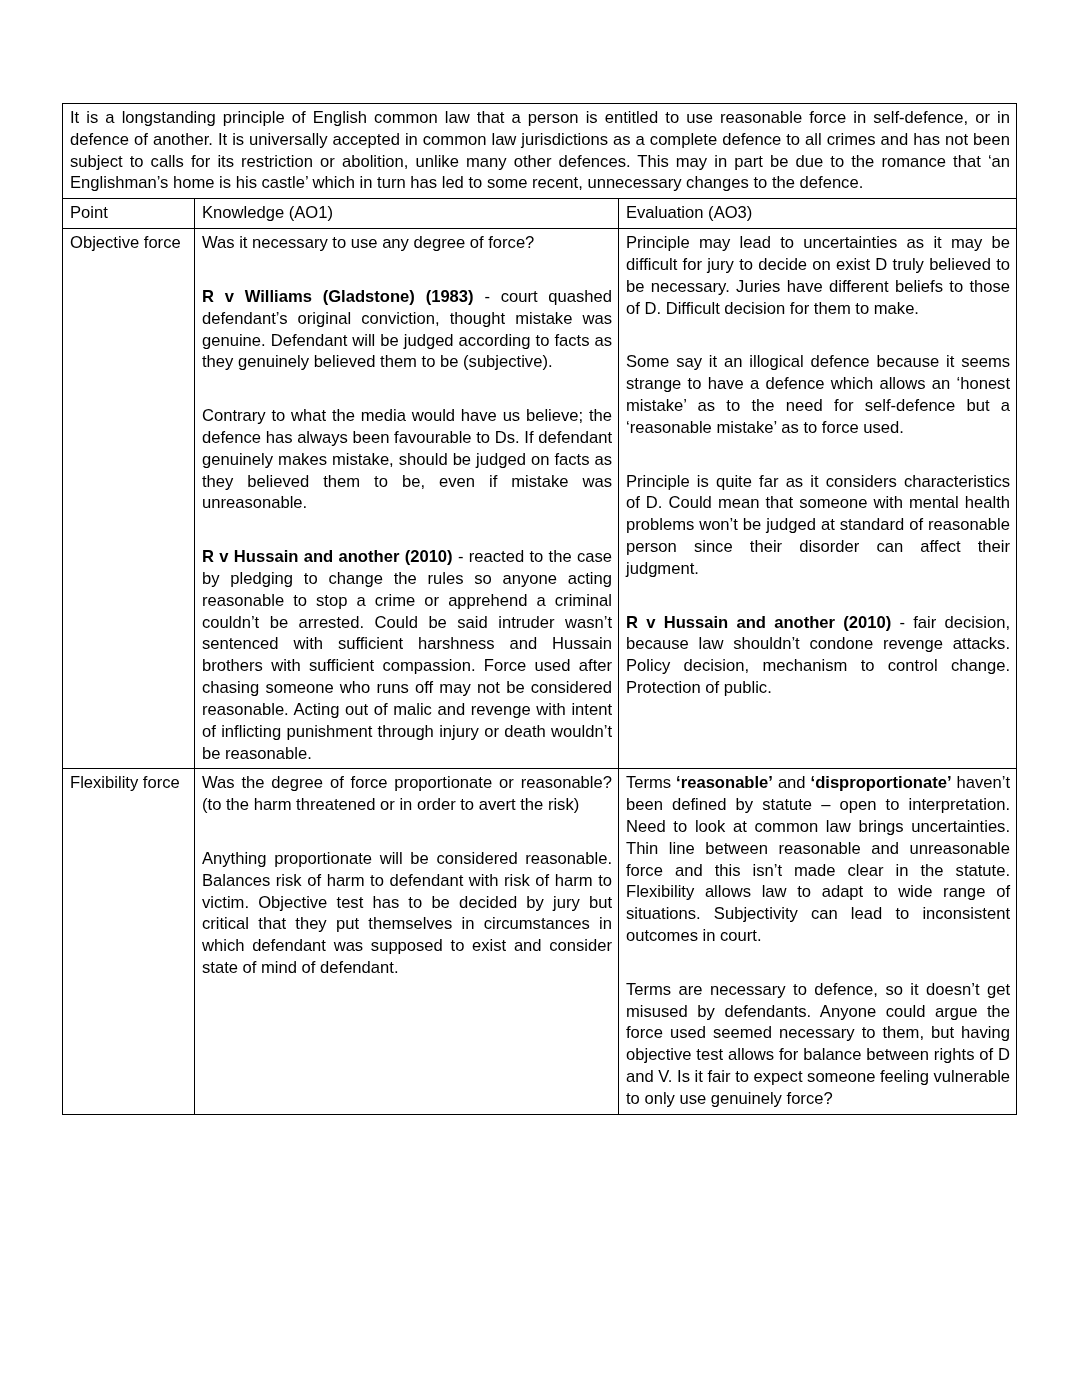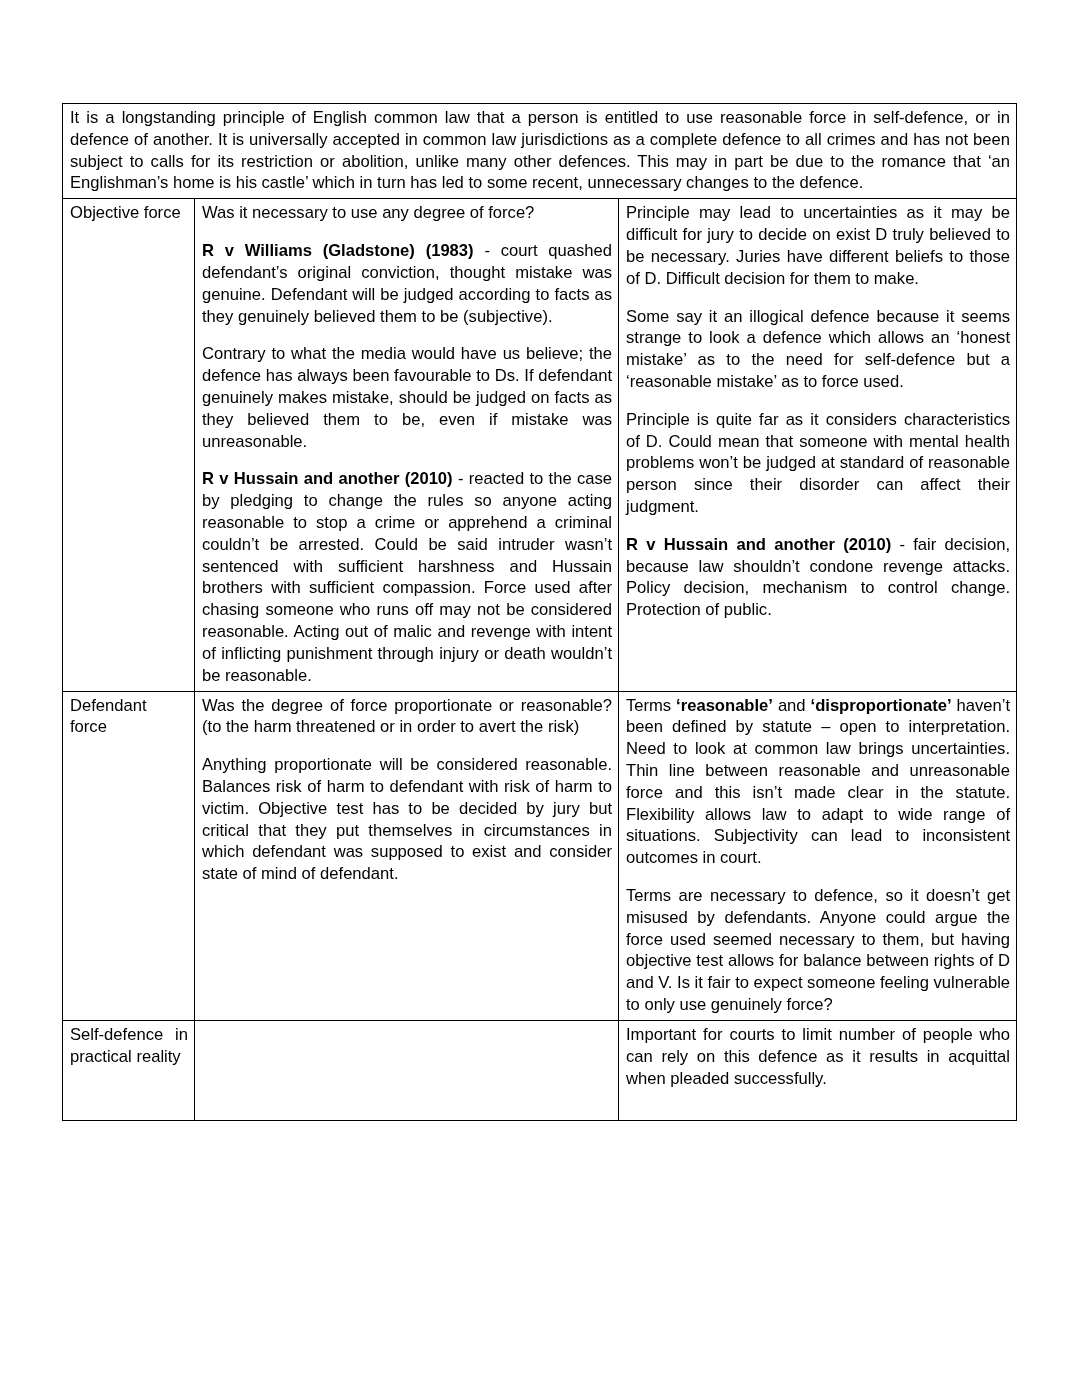--- a/index.html
+++ b/index.html
@@ -63,21 +63,21 @@
   p.para {
     margin: 0;
     text-align: justify;
     text-justify: inter-word;
   }
   p.para.last-left {
     text-align: left;
   }
   
   p.para + p.para {
-    margin-top: 16px;
+    margin-top: 32px;
   }
 
   td.point-cell p.para {
     text-align: justify;
   }
 
   .b { font-weight: bold; }
 </style>
 </head>
 <body>
@@ -91,61 +91,61 @@
       <col class="c-evaluation">
     </colgroup>
     <tbody>
 
       <tr>
         <td class="intro-cell" colspan="3">
           <p class="para">It is a longstanding principle of English common law that a person is entitled to use reasonable force in self-defence, or in defence of another. It is universally accepted in common law jurisdictions as a complete defence to all crimes and has not been subject to calls for its restriction or abolition, unlike many other defences. This may in part be due to the romance that ‘an Englishman’s home is his castle’ which in turn has led to some recent, unnecessary changes to the defence.</p>
         </td>
       </tr>
 
+      <tr>
+        <td class="header-cell">
+          <p class="para last-left">Point</p>
+        </td>
+        <td class="header-cell">
+          <p class="para last-left">Knowledge (AO1)</p>
+        </td>
+        <td class="header-cell">
+          <p class="para last-left">Evaluation (AO3)</p>
+        </td>
+      </tr>
 
       <tr>
         <td class="point-cell">
           <p class="para">Objective force</p>
         </td>
         <td>
           <p class="para">Was it necessary to use any degree of force?</p>
           <p class="para"><span class="b">R v Williams (Gladstone) (1983)</span><span> - court quashed defendant’s original conviction, thought mistake was genuine. Defendant will be judged according to facts as they genuinely believed them to be (subjective).</span></p>
           <p class="para">Contrary to what the media would have us believe; the defence has always been favourable to Ds. If defendant genuinely makes mistake, should be judged on facts as they believed them to be, even if mistake was unreasonable.</p>
           <p class="para"><span class="b">R v Hussain and another (2010)</span><span> - reacted to the case by pledging to change the rules so anyone acting reasonable to stop a crime or apprehend a criminal couldn’t be arrested. Could be said intruder wasn’t sentenced with sufficient harshness and Hussain brothers with sufficient compassion. Force used after chasing someone who runs off may not be considered reasonable. Acting out of malic and revenge with intent of inflicting punishment through injury or death wouldn’t be reasonable.</span></p>
         </td>
         <td>
           <p class="para">Principle may lead to uncertainties as it may be difficult for jury to decide on exist D truly believed to be necessary. Juries have different beliefs to those of D. Difficult decision for them to make.</p>
-          <p class="para">Some say it an illogical defence because it seems strange to look a defence which allows an ‘honest mistake’ as to the need for self-defence but a ‘reasonable mistake’ as to force used.</p>
+          <p class="para">Some say it an illogical defence because it seems strange to have a defence which allows an ‘honest mistake’ as to the need for self-defence but a ‘reasonable mistake’ as to force used.</p>
           <p class="para">Principle is quite far as it considers characteristics of D. Could mean that someone with mental health problems won’t be judged at standard of reasonable person since their disorder can affect their judgment.</p>
           <p class="para"><span class="b">R v Hussain and another (2010)</span><span> - fair decision, because law shouldn’t condone revenge attacks. Policy decision, mechanism to control change. Protection of public.</span></p>
         </td>
       </tr>
 
       <tr>
         <td class="point-cell">
-          <p class="para">Defendant force</p>
+          <p class="para">Flexibility force</p>
         </td>
         <td>
           <p class="para">Was the degree of force proportionate or reasonable? (to the harm threatened or in order to avert the risk)</p>
           <p class="para">Anything proportionate will be considered reasonable. Balances risk of harm to defendant with risk of harm to victim. Objective test has to be decided by jury but critical that they put themselves in circumstances in which defendant was supposed to exist and consider state of mind of defendant.</p>
         </td>
         <td>
           <p class="para"><span>Terms </span><span class="b">‘reasonable’</span><span> and </span><span class="b">‘disproportionate’</span><span> haven’t been defined by statute – open to interpretation. Need to look at common law brings uncertainties. Thin line between reasonable and unreasonable force and this isn’t made clear in the statute. Flexibility allows law to adapt to wide range of situations. Subjectivity can lead to inconsistent outcomes in court.</span></p>
           <p class="para">Terms are necessary to defence, so it doesn’t get misused by defendants. Anyone could argue the force used seemed necessary to them, but having objective test allows for balance between rights of D and V. Is it fair to expect someone feeling vulnerable to only use genuinely force?</p>
         </td>
       </tr>
 
-      <tr>
-        <td class="point-cell">
-          <p class="para">Self-defence in practical reality</p>
-        </td>
-        <td style="height: 92px;">
-          <p class="para"></p>
-        </td>
-        <td>
-          <p class="para">Important for courts to limit number of people who can rely on this defence as it results in acquittal when pleaded successfully.</p>
-        </td>
-      </tr>
 
     </tbody>
   </table>
 
 </div>
 
 </body></html>

